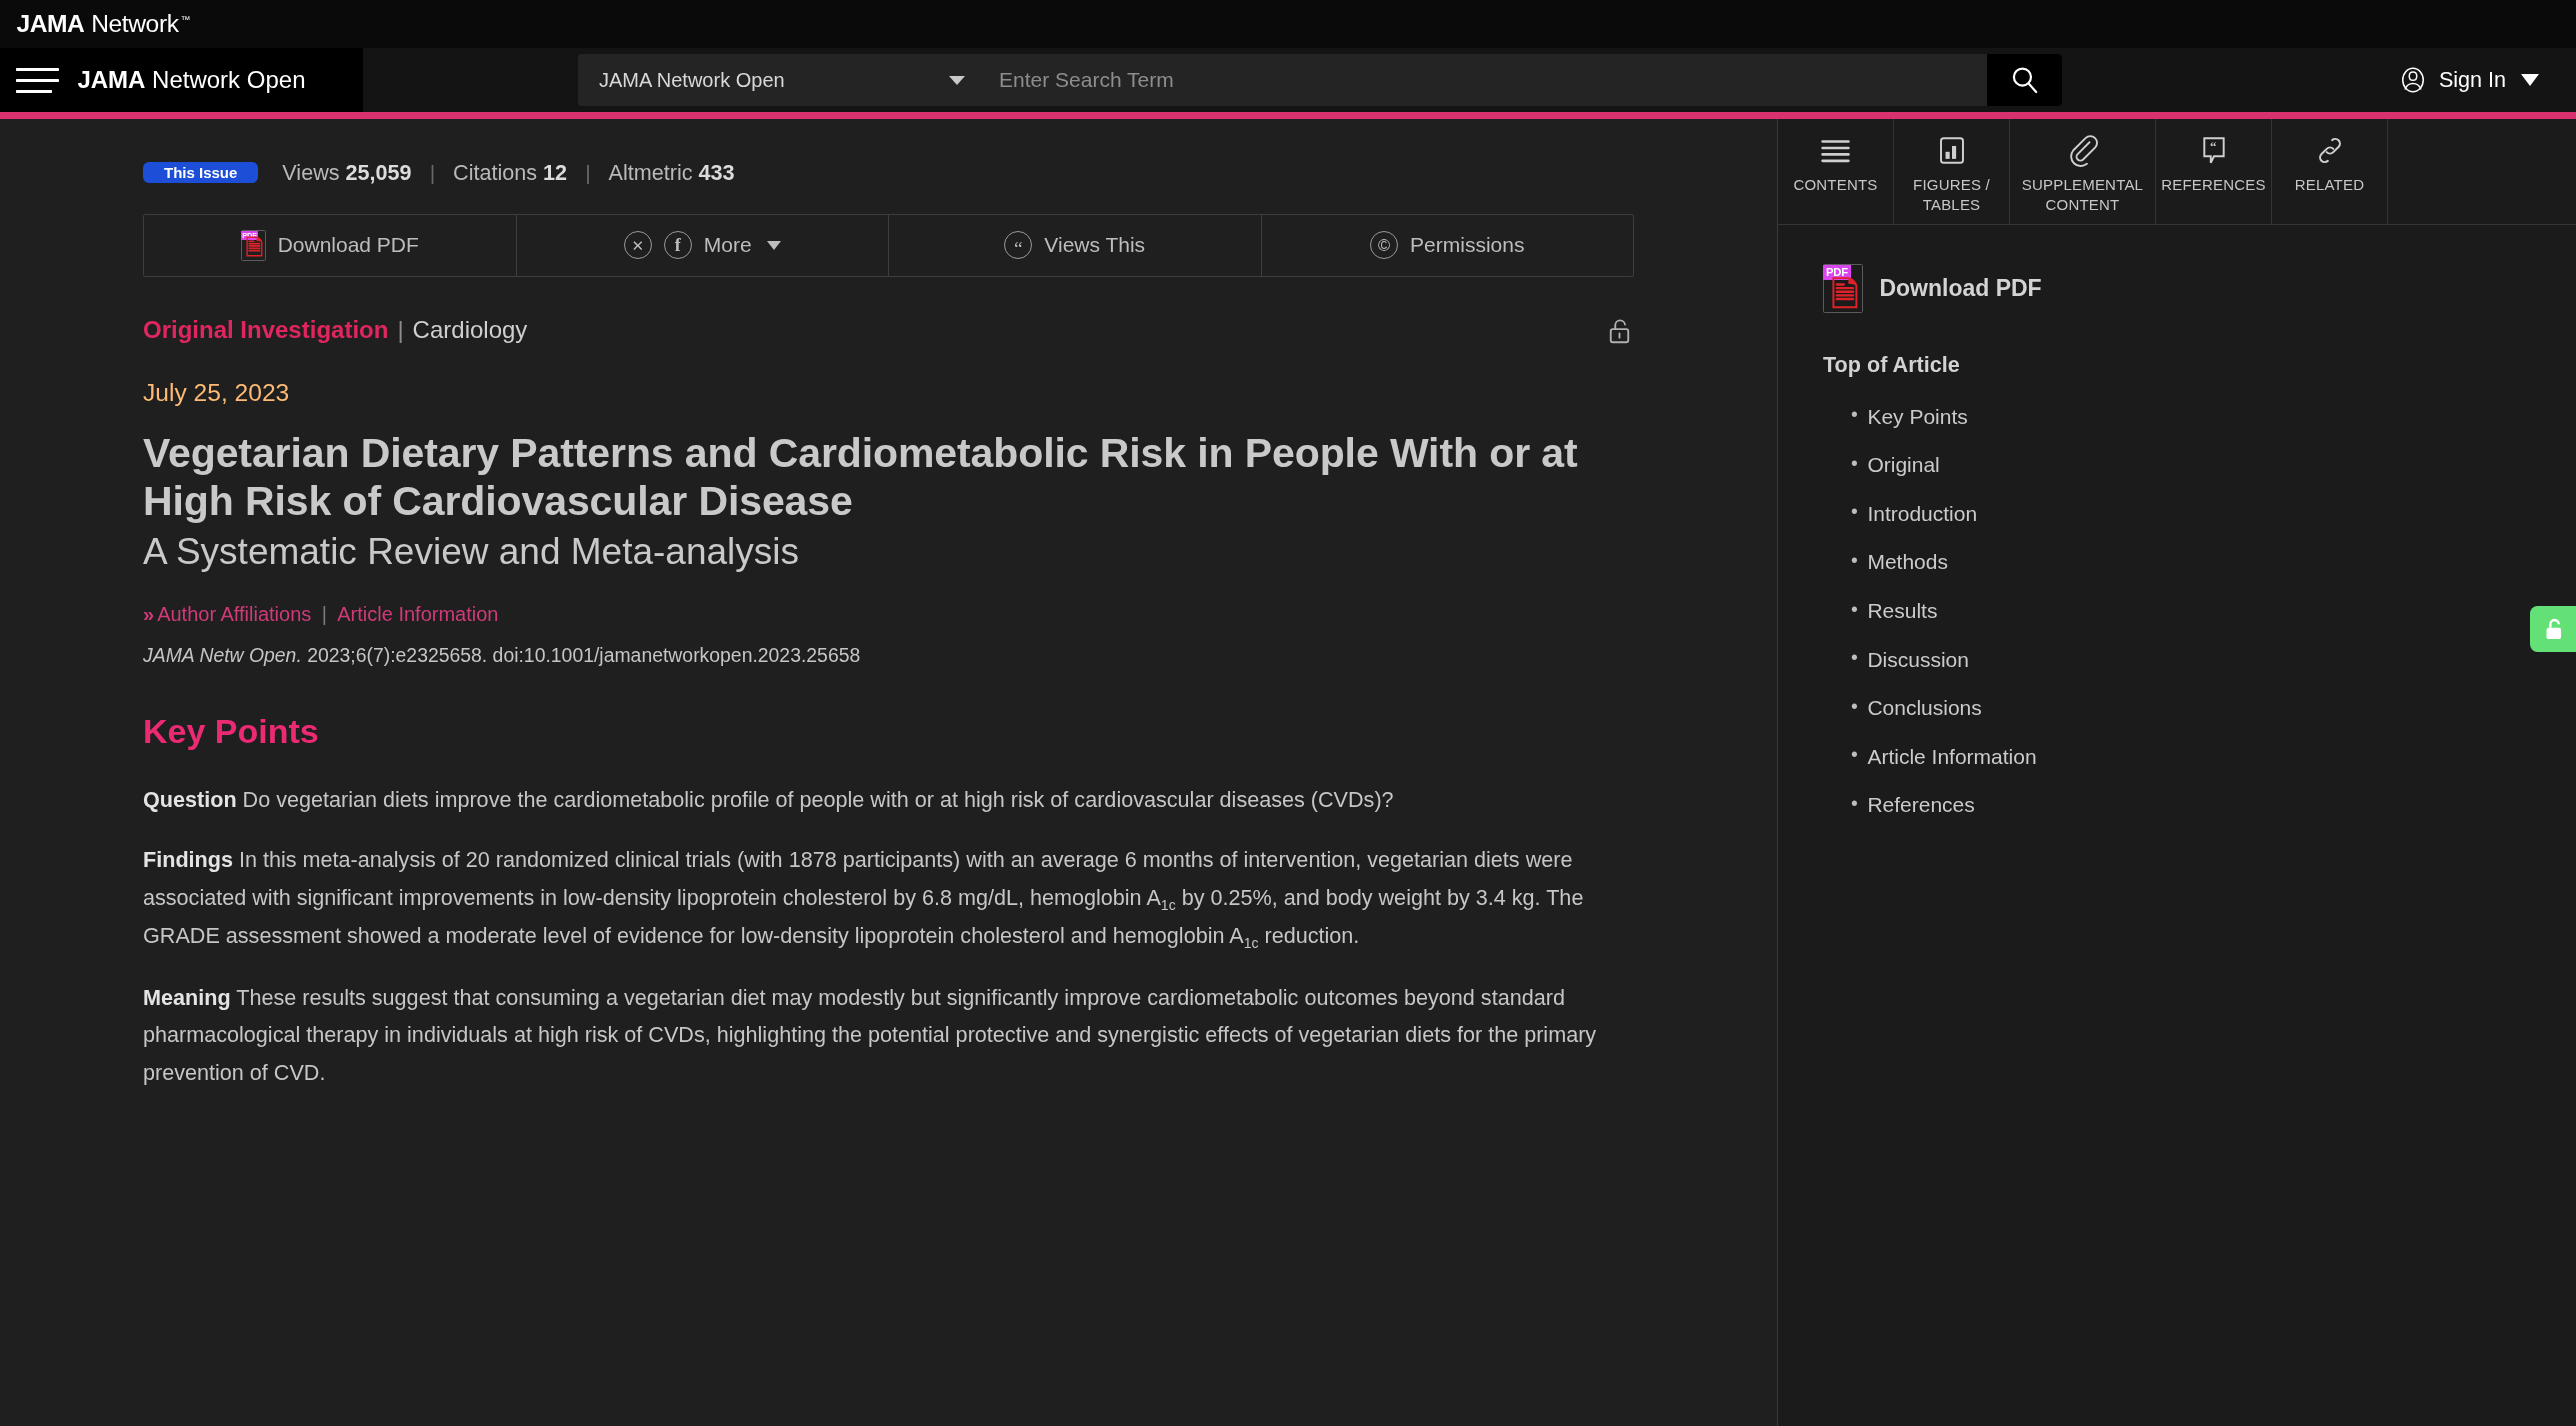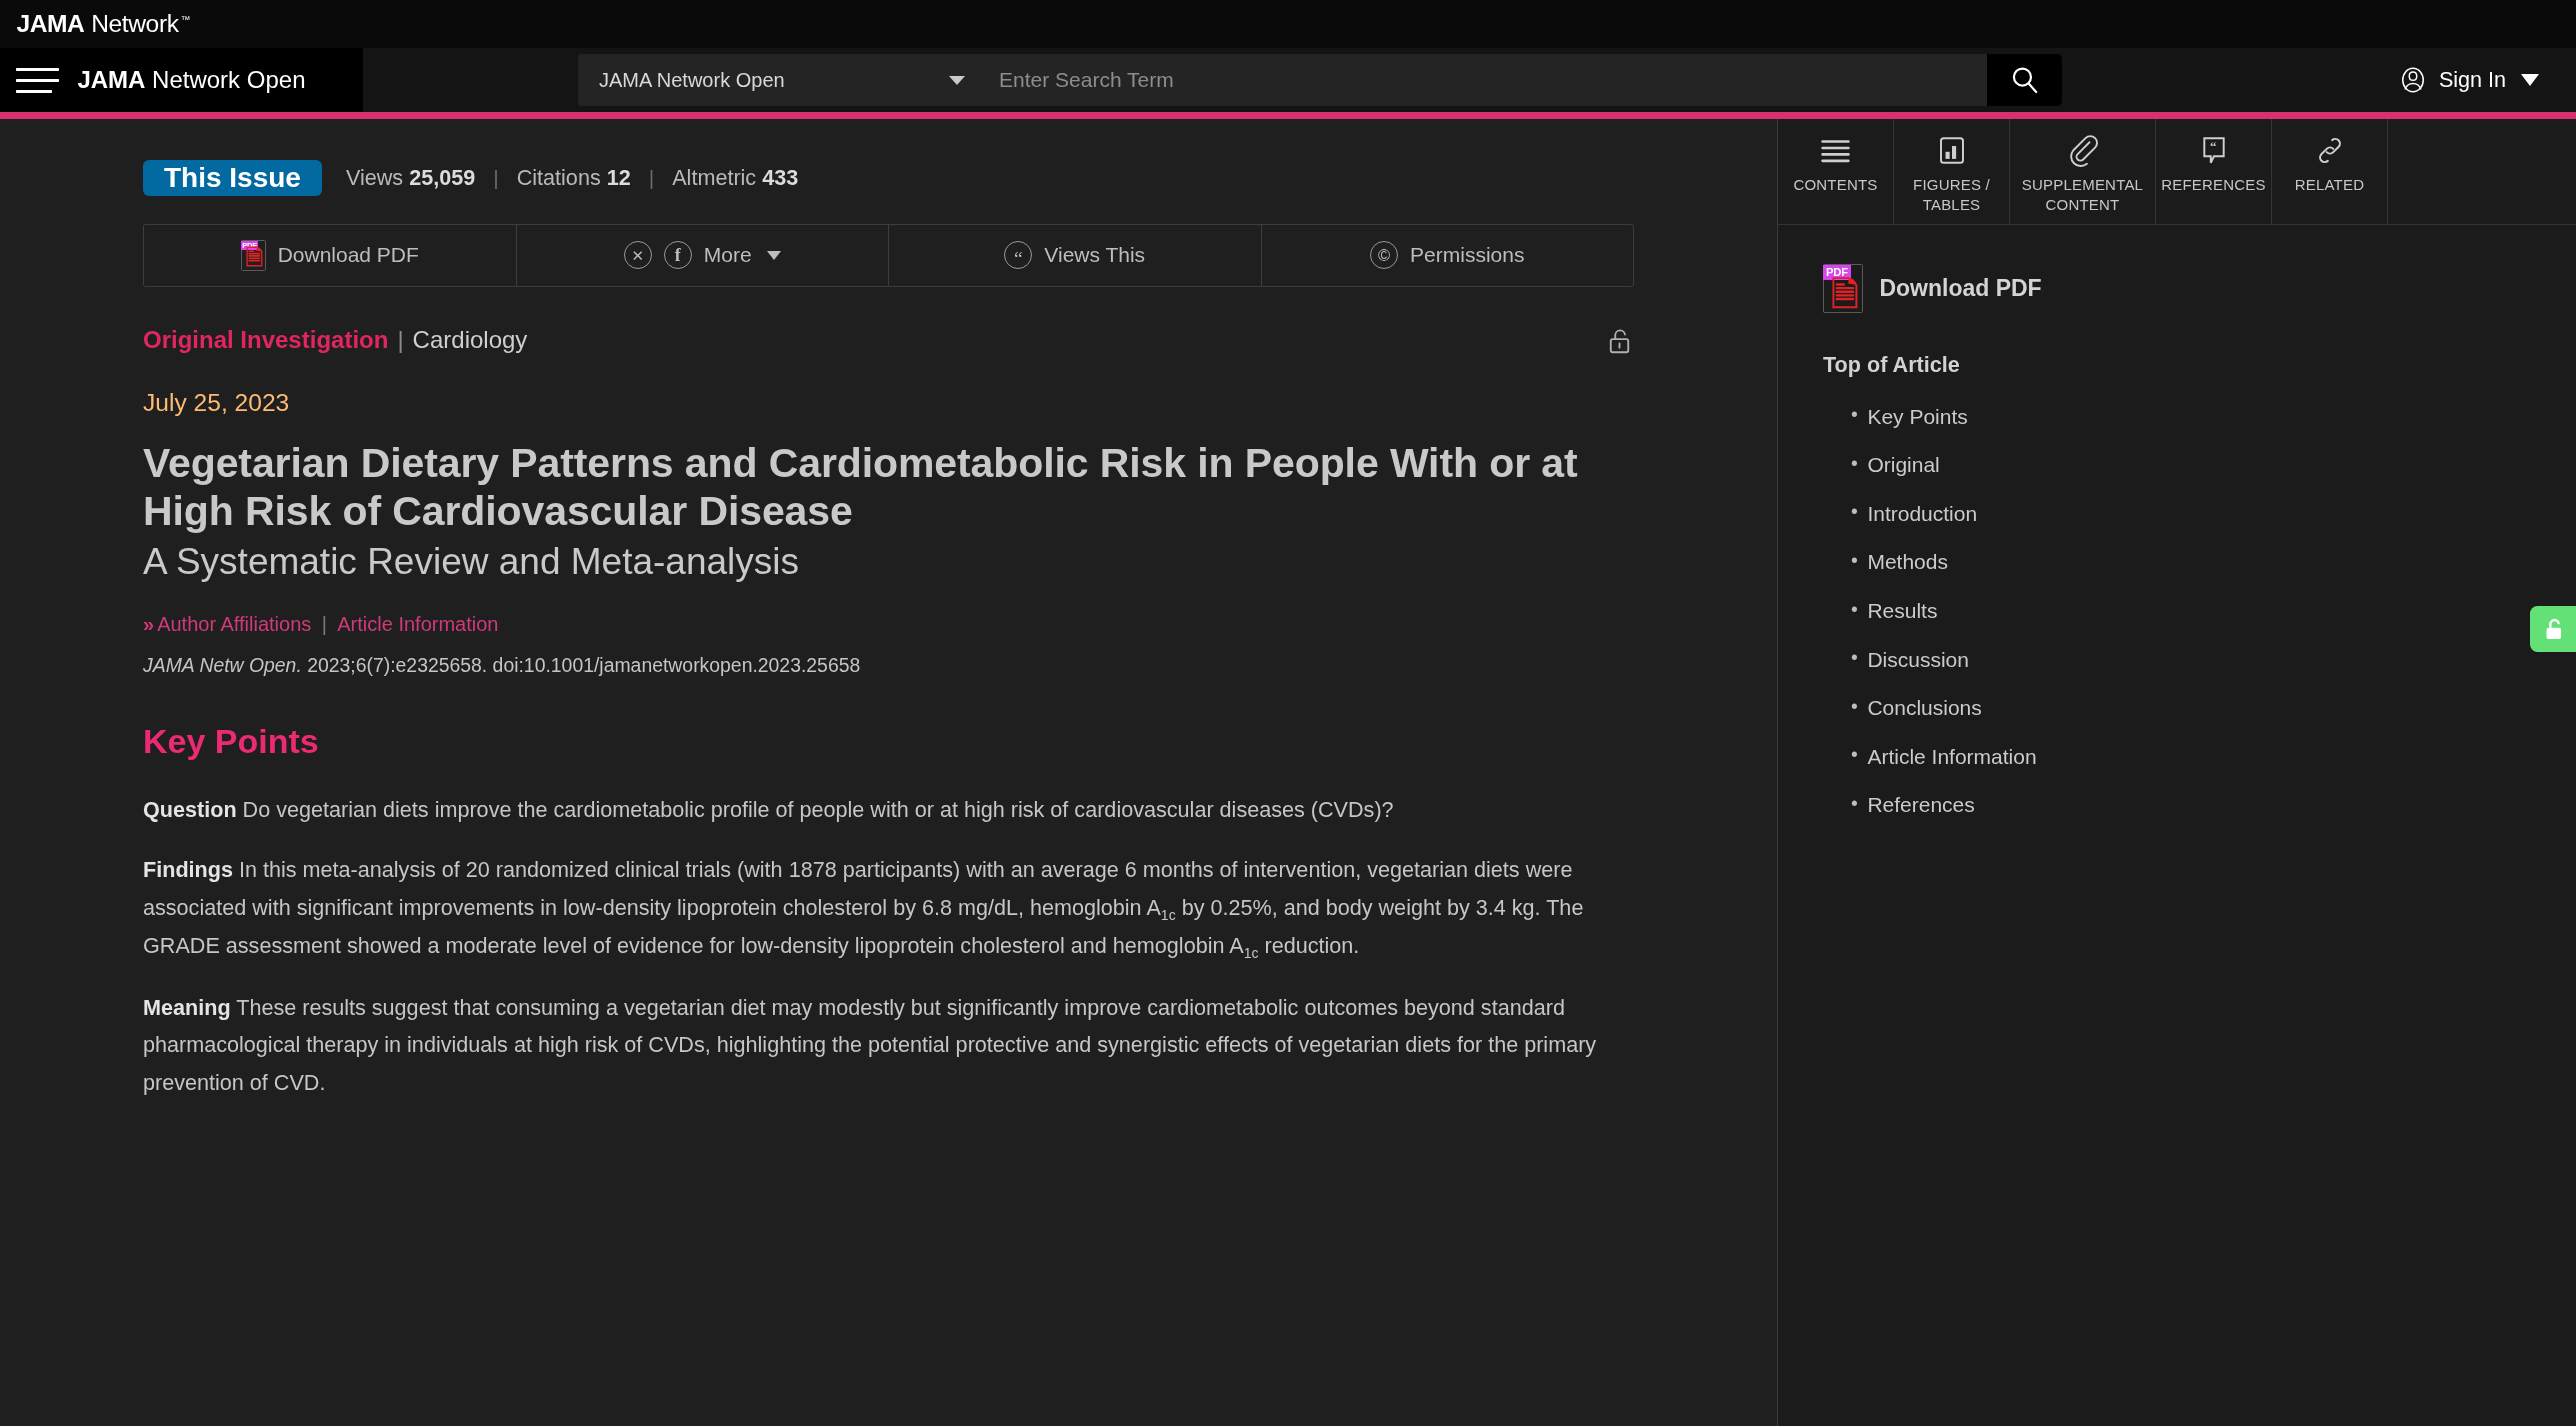--- a/index.html
+++ b/index.html
@@ -85,22 +85,22 @@
     padding: 41px 0 0 143px;
     position: relative;
   }
   .main::after {
     content:''; position:absolute; right:0; top:0; bottom:0; width:0.7px; background:#3a3a3a;
   }
 
   
   .metrics { display: flex; align-items: center; gap: 0; margin-bottom: 28px; }
   .this-issue {
-    background: #0369a1; color: #fff; font-weight: 700;
-    font-size: 28px; padding: 2px 21px; border-radius: 6px;
+    background: #1d4ed8; color: #fff; font-weight: 700;
+    font-size: 15px; padding: 2px 21px; border-radius: 6px;
     margin-right: 24px; cursor: pointer;
   }
   .metric { color: #b9b9b9; font-size: 21.6px; }
   .metric b { color: #dcdcdc; font-weight: 700; }
   .metric-sep { color: #6a6a6a; margin: 0 18px; font-size: 21px; }
 
   
   .actionbar {
     display: flex; border: 0.7px solid #3d3d3d; border-radius: 2.2px;
     width: 1491px; height: 63px; margin-bottom: 39px;

